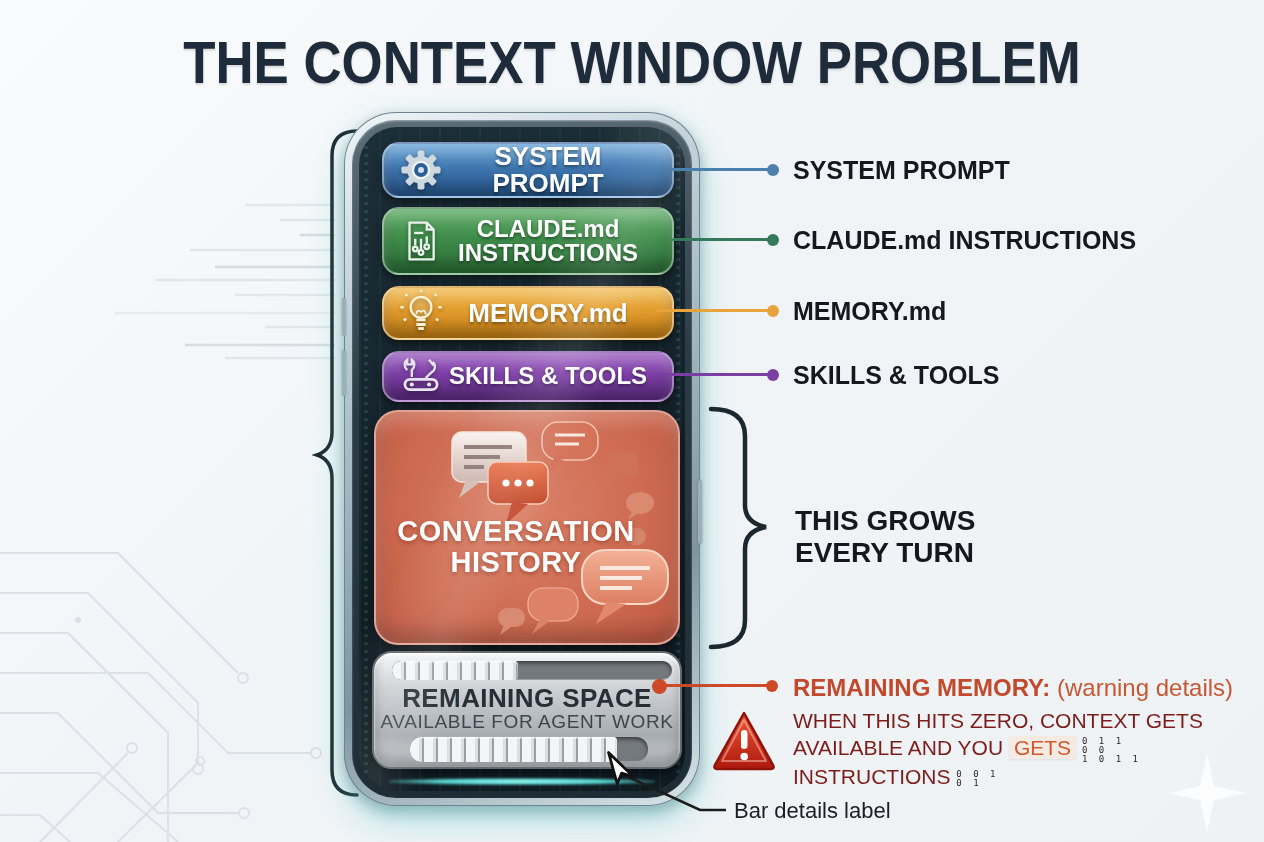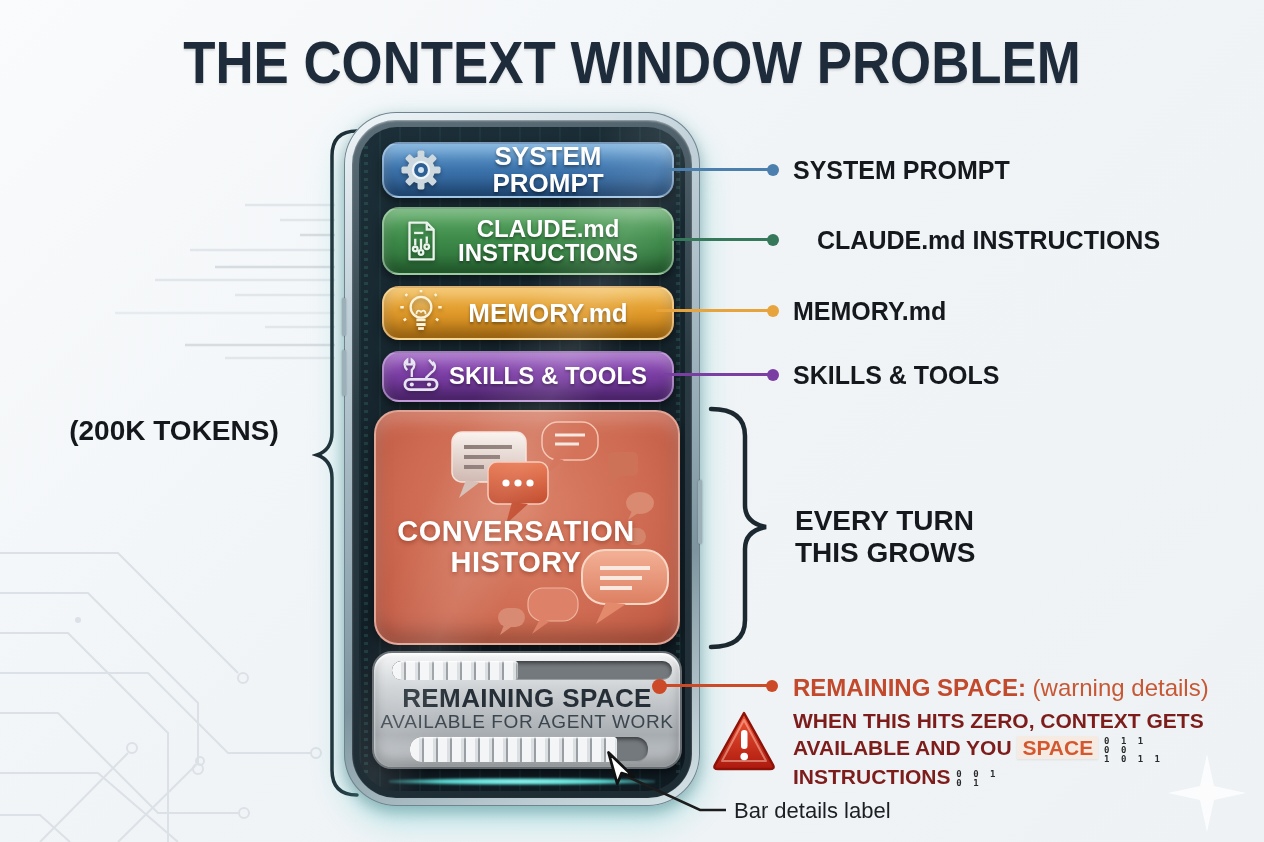--- a/index.html
+++ b/index.html
@@ -94,21 +94,21 @@
 
   
   .cline{height:3px;border-radius:2px;}
   .cdot{width:12px;height:12px;border-radius:50%;}
   .clabel{font-size:25px;font-weight:700;color:#15191d;white-space:nowrap;}
   .grows{font-size:28px;font-weight:700;color:#15191d;line-height:32px;}
   .ctx-label{font-size:28px;font-weight:700;color:#14181c;text-align:center;line-height:34px;}
 
   .warn-head{font-size:24px;font-weight:700;color:#c2492b;white-space:nowrap;}
   .warn-head .suffix{font-weight:400;color:#c75834;}
-  .warn-body{font-size:21px;font-weight:700;color:#7d1d1b;line-height:27px;white-space:nowrap;}
+  .warn-body{font-size:21px;font-weight:400;color:#7d1d1b;line-height:27px;white-space:nowrap;}
   .hl{color:#d4582f;background:#f6ebe2;padding:0 5px;box-shadow:0 1px 2px rgba(0,0,0,.08);}
   .glitch{display:inline-block;vertical-align:middle;white-space:pre-line;
     font-family:"DejaVu Sans Mono",monospace;font-size:9px;line-height:9px;
     color:#2a2a2a;letter-spacing:3px;transform:translateY(1px);}
 
   .bottom-note{font-size:22px;color:#1b1f23;font-weight:400;}
 
   .sparkle{width:90px;height:90px;opacity:.85;}
 </style>
 </head>
@@ -147,21 +147,20 @@
   <line x1="130" y1="163" x2="240" y2="163"></line>
 </svg>
 
 <div class="abs page-title">THE CONTEXT WINDOW PROBLEM</div>
 
 <svg class="abs" style="left:312px;top:126px;" width="50" height="674" viewBox="0 0 50 674" fill="none" stroke="#1c2830" stroke-width="3.5" stroke-linecap="round">
   <path d="M45,5 Q20,5 20,30 L20,306 Q20,324 5,329 Q20,334 20,352 L20,644 Q20,669 45,669"></path>
 </svg>
 
 <div class="abs ctx-label" style="left:40px;top:414px;width:268px;">
-  <div>(200K TOKENS)</div>
 </div>
 
 <div class="abs phone-frame">
   <div class="abs side-btn" style="left:-2px;top:186px;height:38px;"></div>
   <div class="abs side-btn" style="left:-2px;top:238px;height:46px;"></div>
   <div class="abs side-btn" style="right:-2px;top:368px;height:64px;"></div>
 
   <div class="abs phone-bezel">
     <div class="abs phone-screen">
       <div class="abs matrix-col" style="left:5px;"></div>
@@ -326,61 +325,61 @@
     </div>
   </div>
 </div>
 
 <div class="abs cline" style="left:668px;top:168px;width:102px;background:#4a7fae;"></div>
 <div class="abs cdot" style="left:767px;top:164px;background:#4a7fae;"></div>
 <div class="abs clabel" style="left:793px;top:156px;">SYSTEM PROMPT</div>
 
 <div class="abs cline" style="left:672px;top:238px;width:98px;background:#36795a;"></div>
 <div class="abs cdot" style="left:767px;top:234px;background:#36795a;"></div>
-<div class="abs clabel" style="left:793px;top:226px;margin-left:24px;">CLAUDE.md INSTRUCTIONS</div>
+<div class="abs clabel" style="left:793px;top:226px;">CLAUDE.md INSTRUCTIONS</div>
 
 <div class="abs cline" style="left:656px;top:309px;width:114px;background:#e8a43c;"></div>
 <div class="abs cdot" style="left:767px;top:305px;background:#e8a43c;"></div>
 <div class="abs clabel" style="left:793px;top:297px;">MEMORY.md</div>
 
 <div class="abs cline" style="left:664px;top:373px;width:106px;background:#7b3fa4;"></div>
 <div class="abs cdot" style="left:767px;top:369px;background:#7b3fa4;"></div>
 <div class="abs clabel" style="left:793px;top:361px;">SKILLS &amp; TOOLS</div>
 
 <svg class="abs" style="left:705px;top:404px;" width="72" height="250" viewBox="0 0 72 250" fill="none" stroke="#1c2830" stroke-width="4.5" stroke-linecap="round">
   <path d="M6,5 Q40,5 40,32 L40,101 Q40,119 61,123 Q40,127 40,145 L40,216 Q40,243 6,243"></path>
 </svg>
 <div class="abs grows" style="left:795px;top:505px;">
+  <div>THIS GROWS</div>
   <div>EVERY TURN</div>
-  <div>THIS GROWS</div>
 </div>
 
 <div class="abs cdot" style="left:652px;top:679px;width:15px;height:15px;background:#cc4a28;"></div>
 <div class="abs cline" style="left:660px;top:684px;width:110px;background:#cc4a28;"></div>
 <div class="abs cdot" style="left:766px;top:680px;background:#cc4a28;"></div>
 <div class="abs warn-head" style="left:793px;top:674px;">
-  <span>REMAINING SPACE:</span><span class="suffix"> (warning details)</span>
+  <span>REMAINING MEMORY:</span><span class="suffix"> (warning details)</span>
 </div>
 
 <svg class="abs" style="left:710px;top:708px;" width="68" height="66" viewBox="0 0 68 66">
   <defs>
     <linearGradient id="wt" x1="0" y1="0" x2="0" y2="1">
       <stop offset="0" stop-color="#f05535"></stop>
         <stop offset="1" stop-color="#ad1a0e"></stop>
     </linearGradient>
   </defs>
   <path d="M34,5 L63,57 Q65,61 60,61 L8,61 Q3,61 5,57 Z" fill="url(#wt)" stroke="#8f1209" stroke-width="2.5" stroke-linejoin="round"></path>
   <path d="M34,12 L56,53 L12,53 Z" fill="none" stroke="rgba(255,220,200,.45)" stroke-width="2" stroke-linejoin="round"></path>
   <rect x="31" y="22" width="6.5" height="19" rx="3.2" fill="#fff"></rect>
   <circle cx="34.2" cy="48.5" r="3.8" fill="#fff"></circle>
 </svg>
 
 <div class="abs warn-body" style="left:793px;top:707px;">
   <span>WHEN THIS HITS ZERO, CONTEXT GETS</span><br>
-  <span>AVAILABLE AND YOU </span><span class="hl">SPACE</span>
+  <span>AVAILABLE AND YOU </span><span class="hl">GETS</span>
   <span class="glitch">0 1 1
 0 0
 1 0 1 1</span><br>
   <span>INSTRUCTIONS</span>
   <span class="glitch">0 0 1
 0 1</span>
 </div>
 
 <svg class="abs" style="left:600px;top:748px;" width="135" height="72" viewBox="0 0 135 72">
   <path d="M26,28 L100,62 L126,62" fill="none" stroke="#1c1c1c" stroke-width="2.5"></path>

